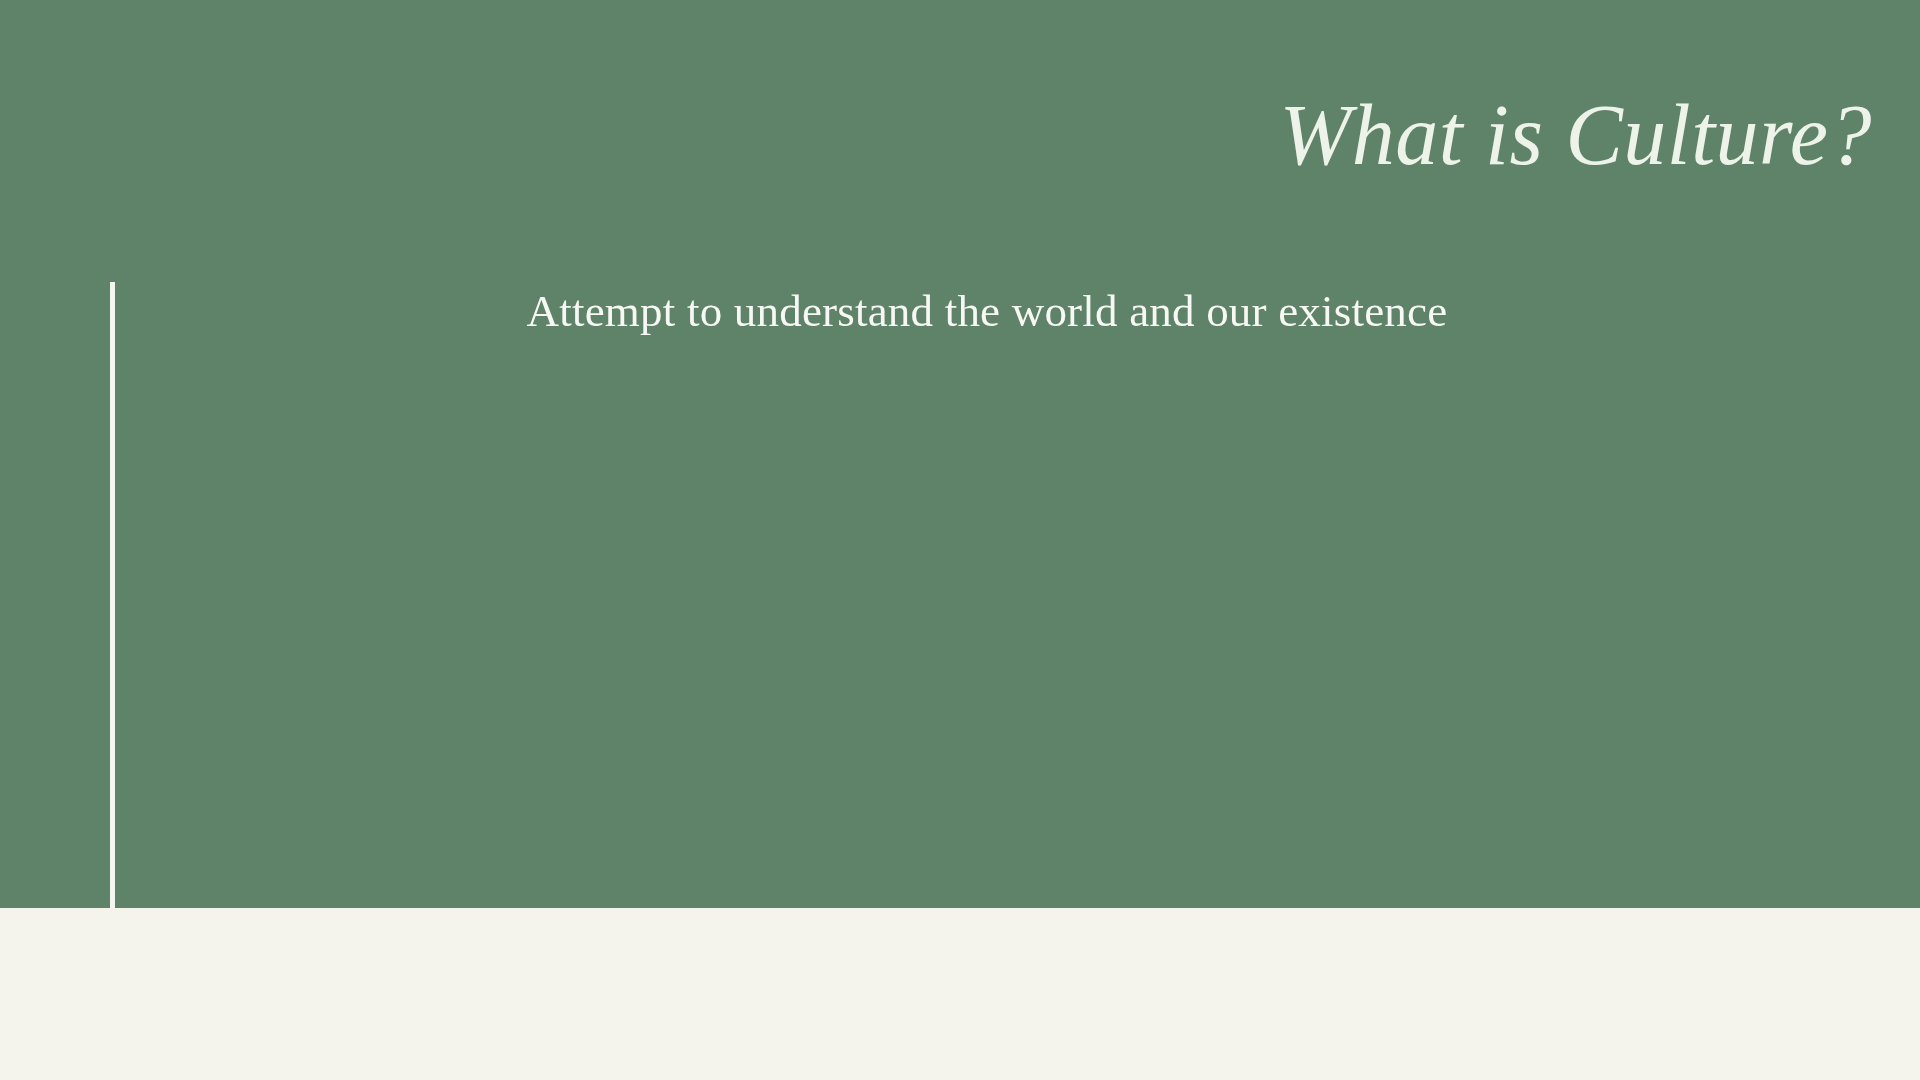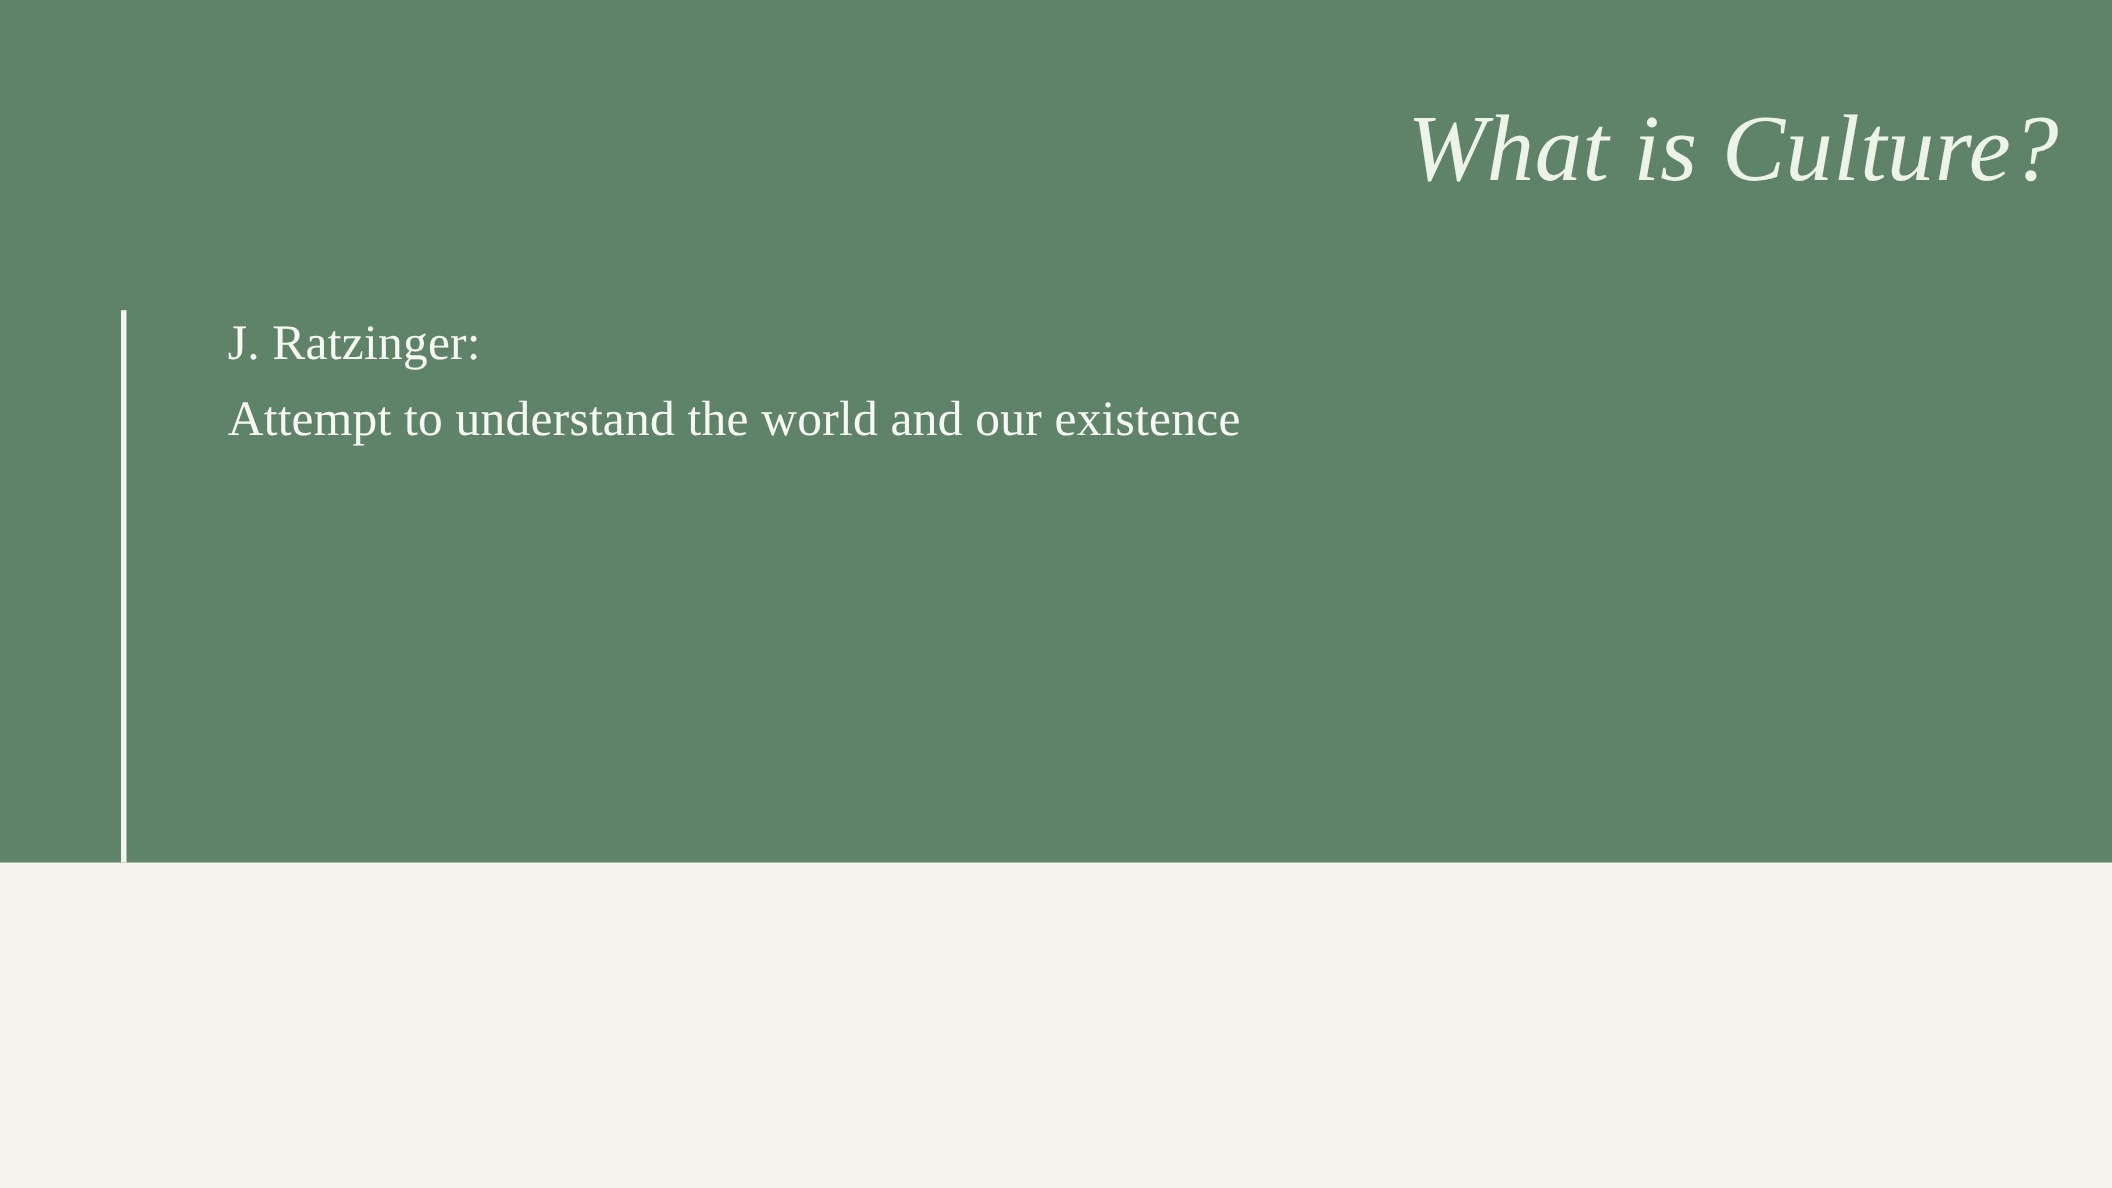--- a/index.html
+++ b/index.html
@@ -12,21 +12,21 @@
   body {
     width: 1920px;
     height: 1080px;
     overflow: hidden;
     font-family: "Liberation Serif", "DejaVu Serif", serif;
   }
 
   .slide {
     position: relative;
     width: 1920px;
-    height: 784px;
+    height: 908px;
     background: #f5f4ec;
     overflow: hidden;
   }
 
   .slide-canvas {
     position: absolute;
     left: 0;
     top: 0;
     width: 1920px;
     height: 972px;
@@ -82,20 +82,21 @@
     letter-spacing: 0.2px;
     white-space: nowrap;
   }
 
   .line.heading {
     font-size: 45px;
   }
 
   .line.detail {
     font-size: 45px;
+    text-align: center;
   }
 
   .footer-band {
     position: absolute;
     left: 0;
     top: 972px;
     width: 1920px;
     height: 108px;
     background: #f5f4ec;
   }
@@ -107,21 +108,20 @@
 
   <div class="slide-canvas"></div>
 
   <div class="title">What is Culture?</div>
 
   <div class="accent-rule"></div>
 
   <div class="body-block">
 
     <div class="group">
-      <div class="line heading">J. Ratzinger:</div>
       <div class="line detail">Attempt to understand the world and our existence</div>
     </div>
 
     <div class="group">
     </div>
 
 
   </div>
 
   <div class="footer-band"></div>

